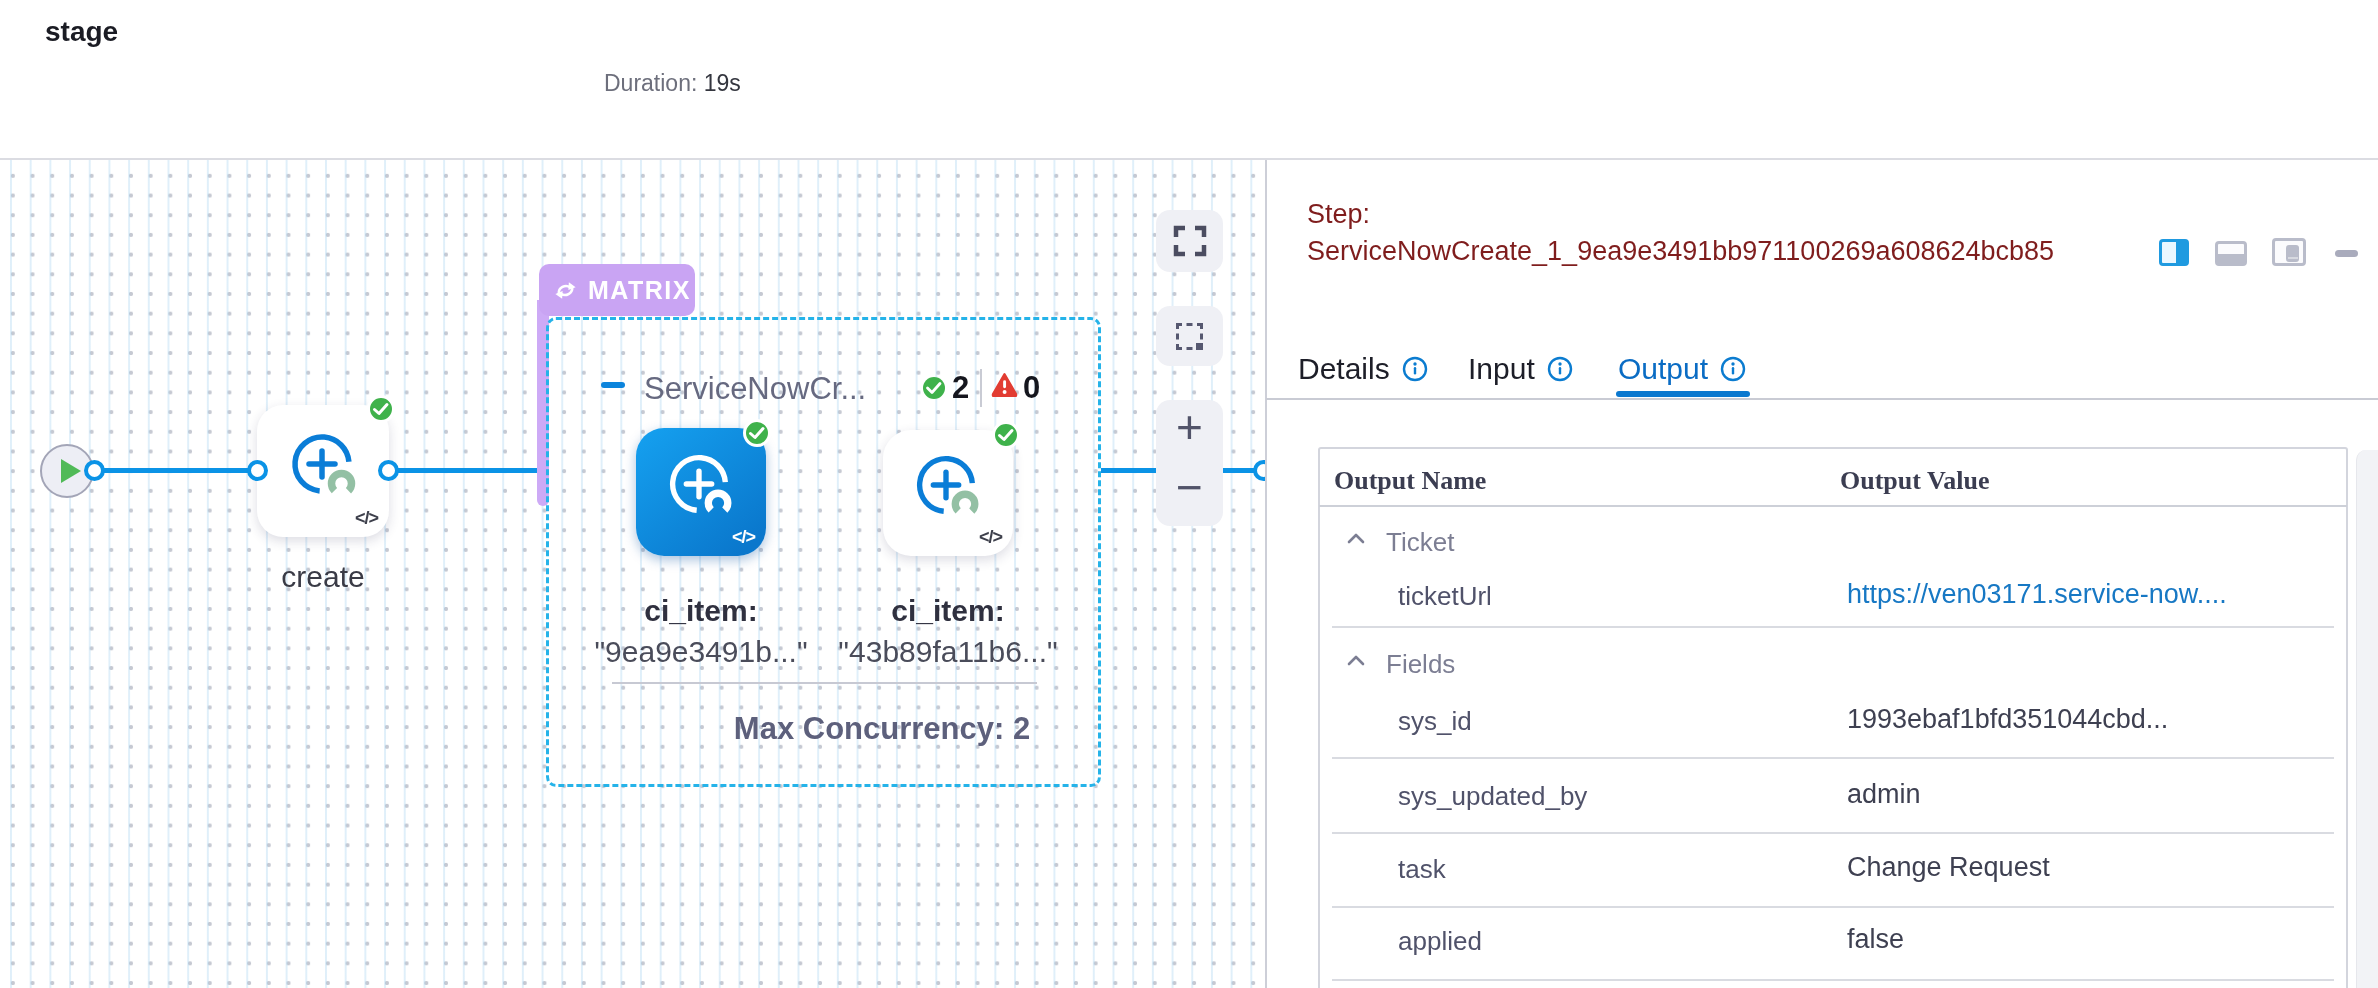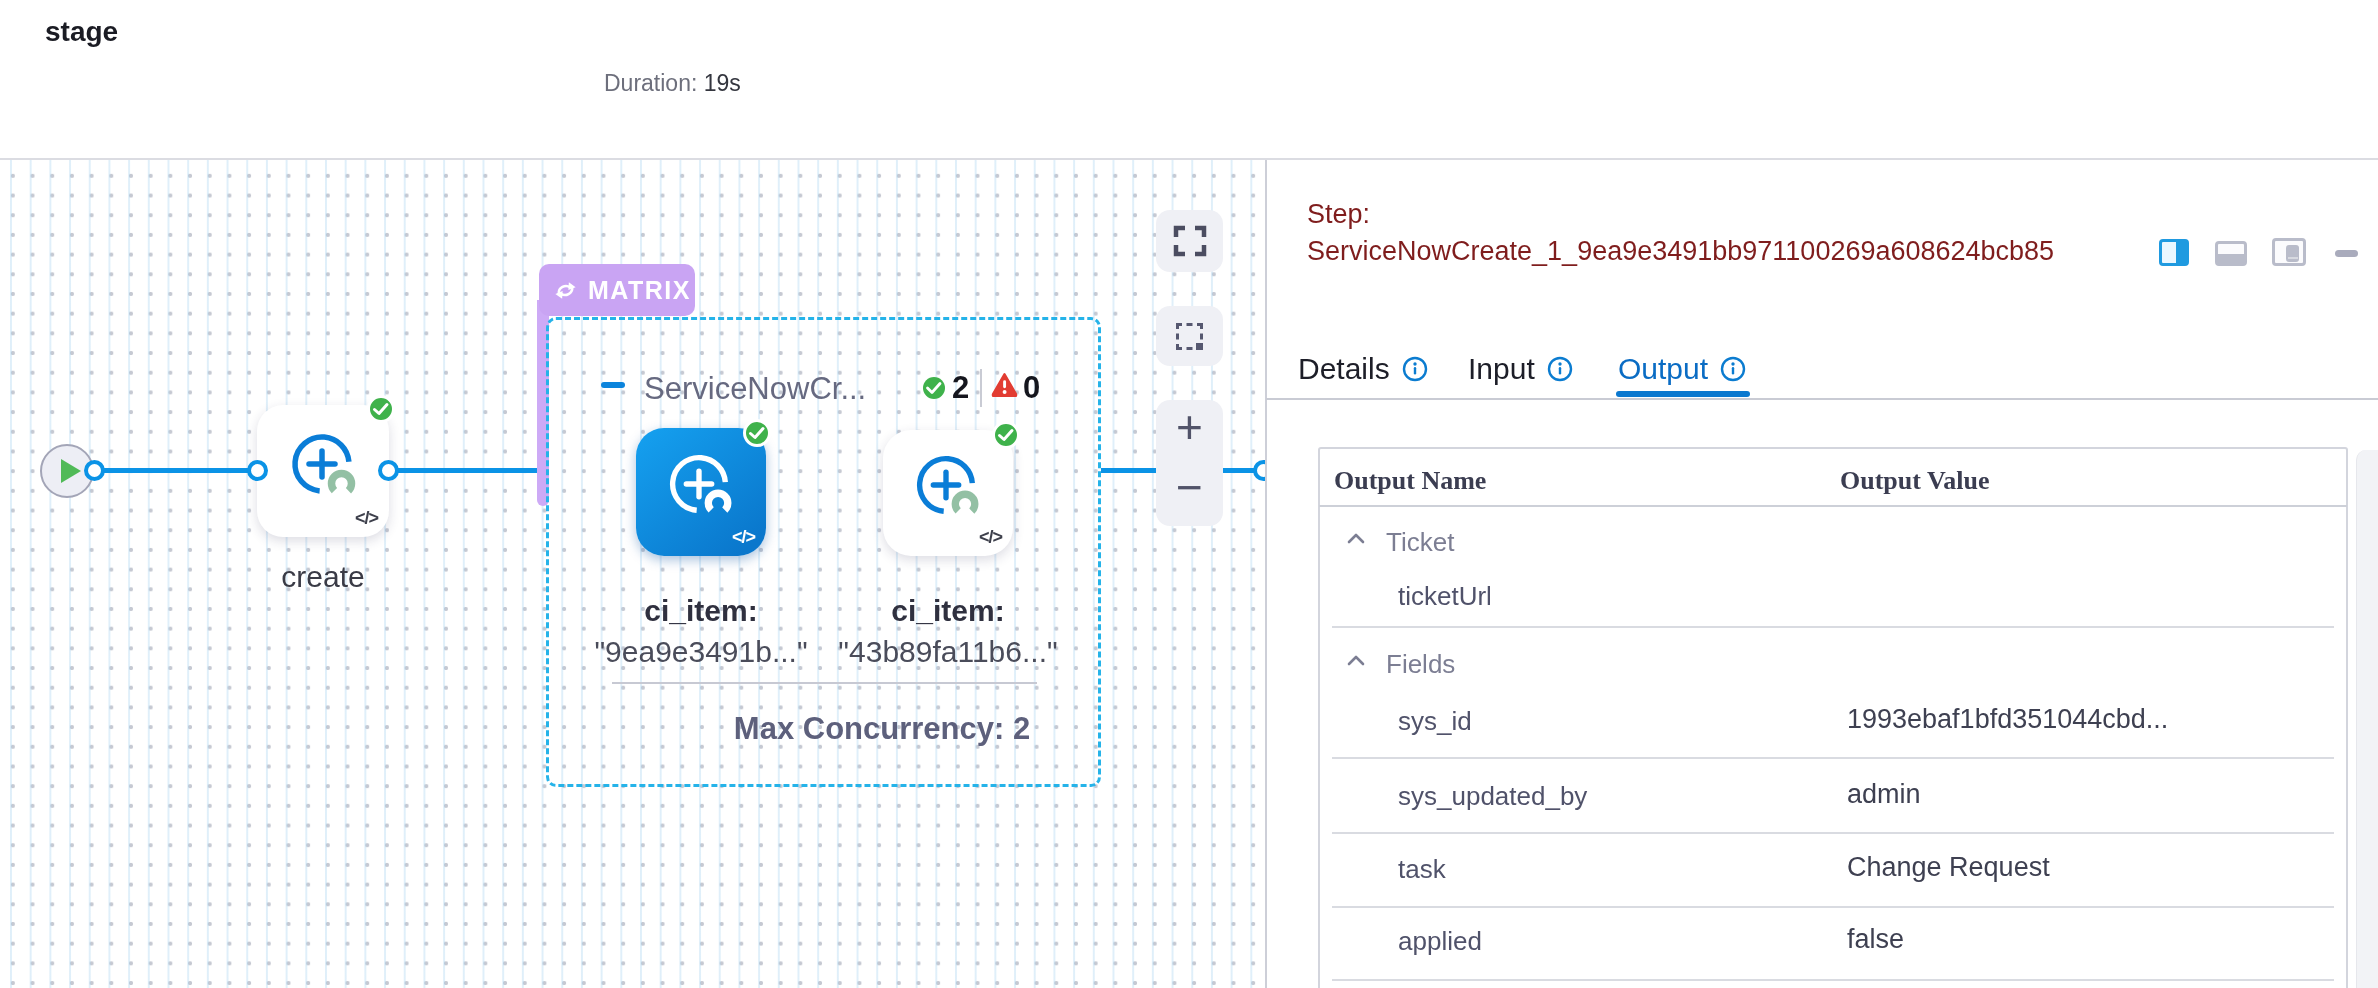--- a/index.html
+++ b/index.html
@@ -267,20 +267,21 @@
   <div class="abs col-h" style="left:1334px">Output Name</div>
   <div class="abs col-h" style="left:1840px">Output Value</div>
   <div class="abs thead-sep"></div>
 
   <svg class="abs" style="left:1347px;top:533px" width="18" height="11" viewBox="0 0 18 11">
     <polyline points="2,9 9,2 16,9" fill="none" stroke="#7c7e93" stroke-width="2.6" stroke-linecap="round" stroke-linejoin="round"></polyline>
   </svg>
   <div class="abs grp-row-label" style="left:1386px;top:527px">Ticket</div>
 
   <div class="abs row-name" style="top:581px">ticketUrl</div>
+  <div class="abs row-value link" style="top:579px">https://ven03171.service-now....</div>
   <div class="abs row-sep" style="top:626px"></div>
 
   <svg class="abs" style="left:1347px;top:655px" width="18" height="11" viewBox="0 0 18 11">
     <polyline points="2,9 9,2 16,9" fill="none" stroke="#7c7e93" stroke-width="2.6" stroke-linecap="round" stroke-linejoin="round"></polyline>
   </svg>
   <div class="abs grp-row-label" style="left:1386px;top:649px">Fields</div>
 
   <div class="abs row-name" style="top:706px">sys_id</div>
   <div class="abs row-value" style="top:704px">1993ebaf1bfd351044cbd...</div>
   <div class="abs row-sep" style="top:757px"></div>

